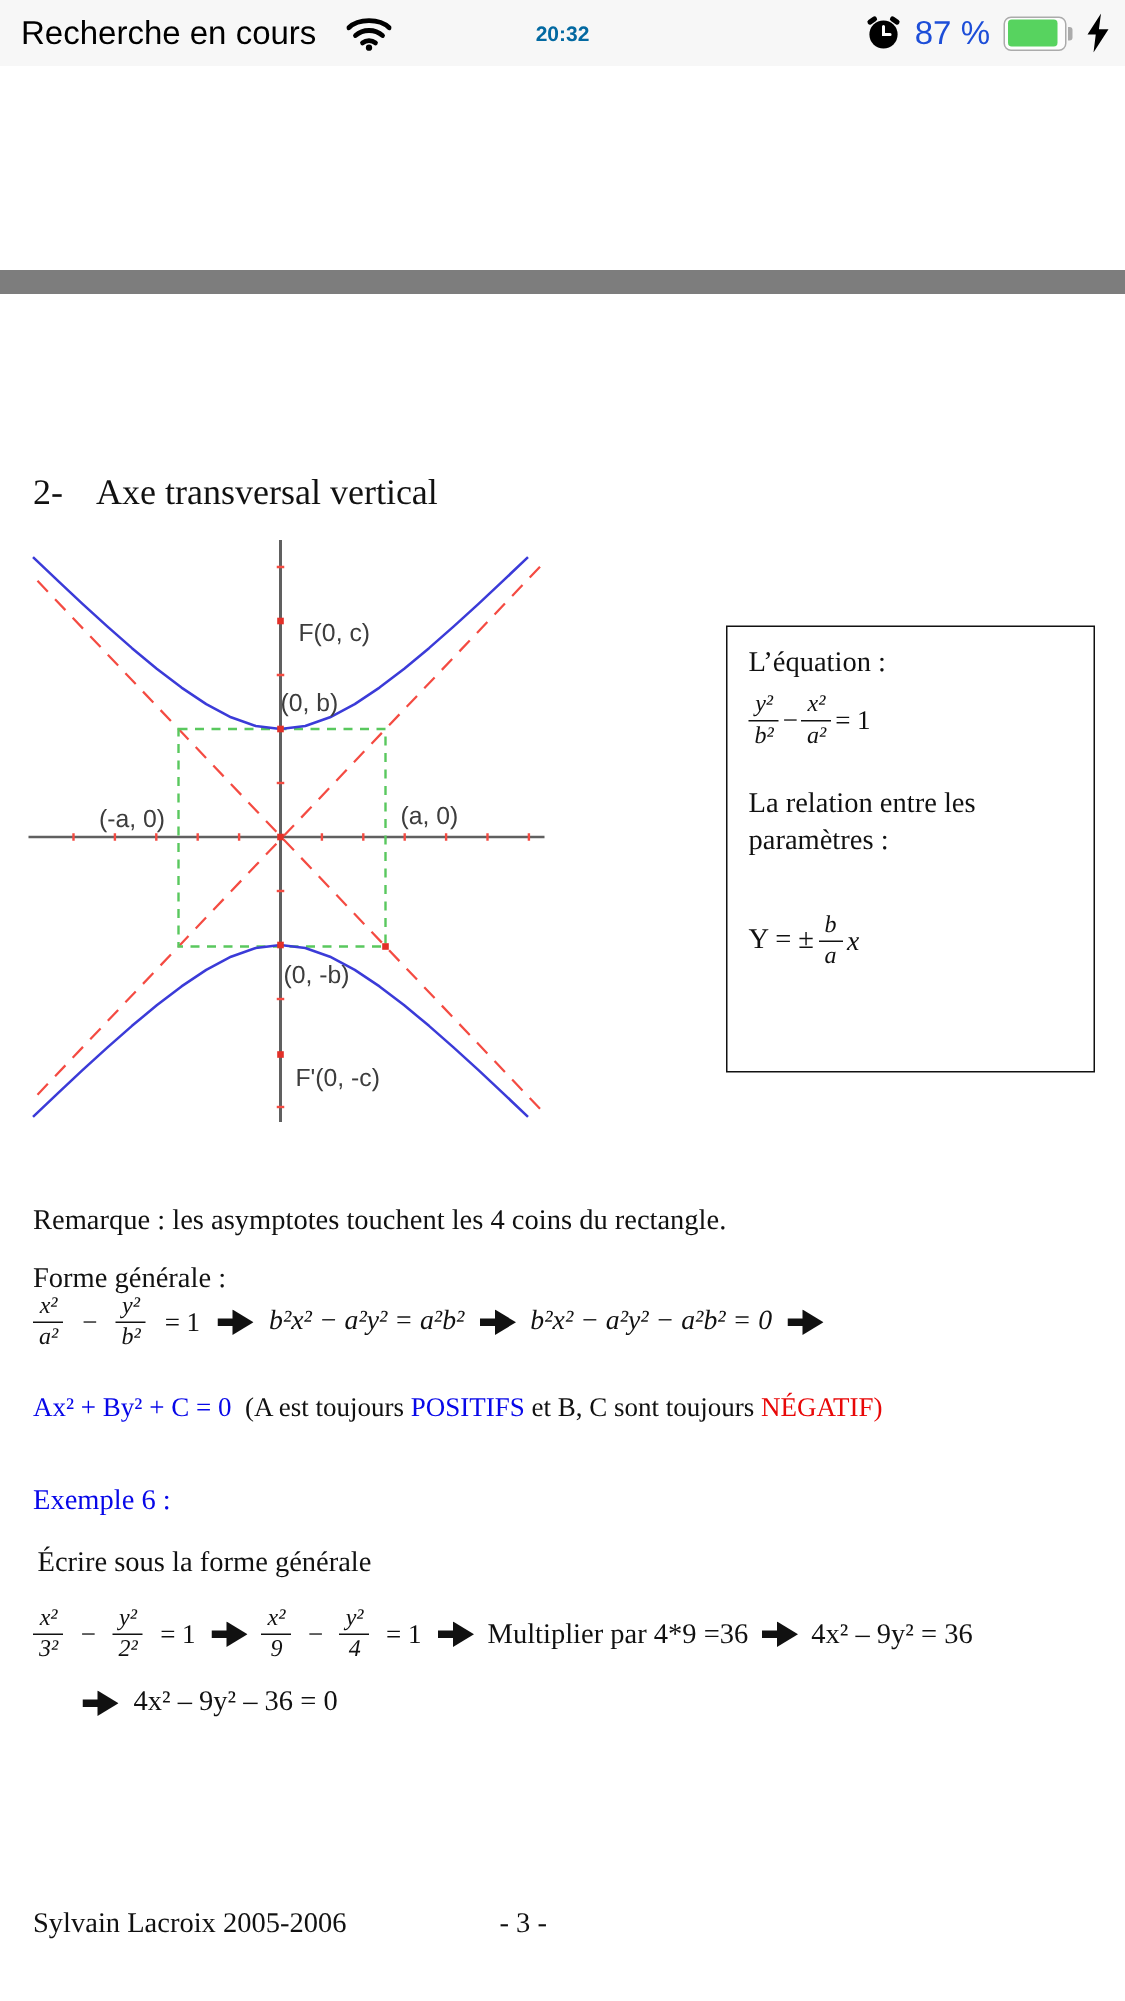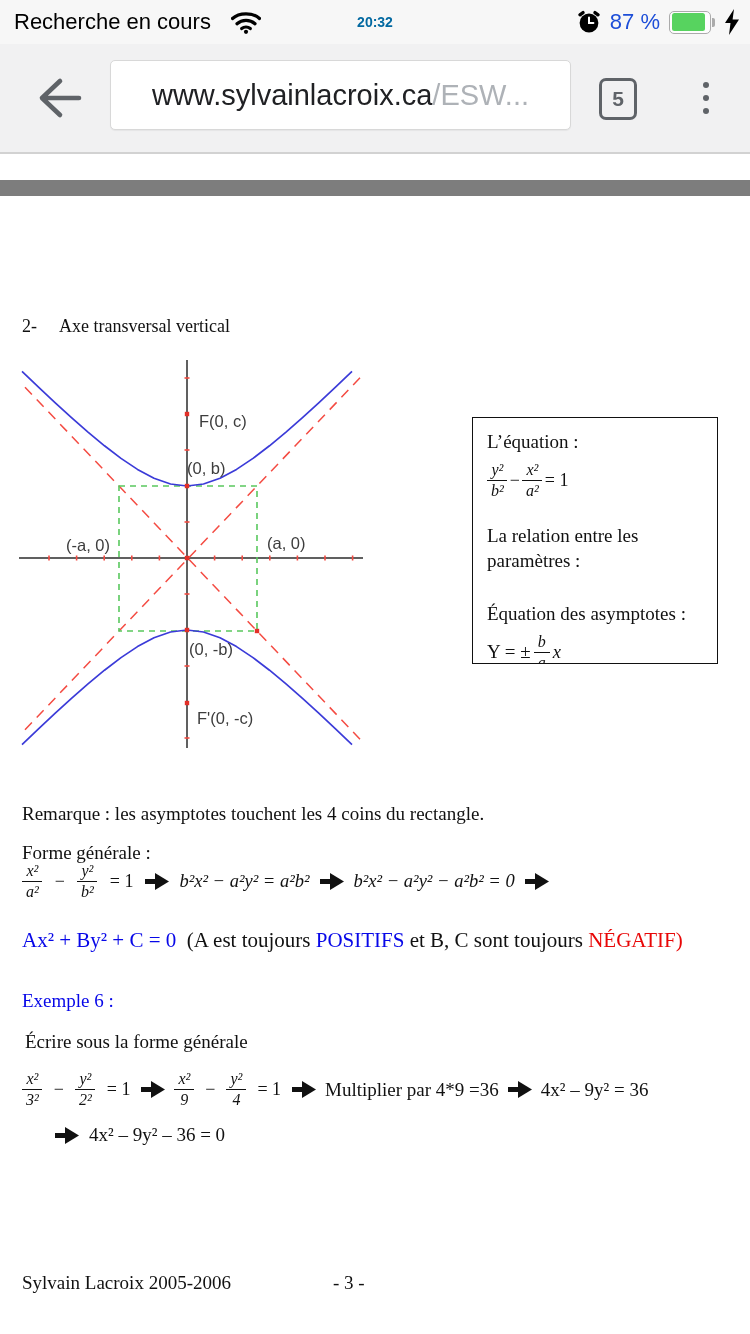--- a/index.html
+++ b/index.html
@@ -33,48 +33,48 @@
           border-radius:7px;display:flex;align-items:center;justify-content:center;
           font-size:21px;font-weight:700;color:#5f6368;background:transparent;}
   .menu-btn{position:absolute;left:694px;top:28px;width:24px;height:52px;display:flex;flex-direction:column;
             align-items:center;justify-content:center;gap:7px;}
   .menu-dot{width:6px;height:6px;border-radius:50%;background:#5f6368;}
 
   .gray-band{position:absolute;left:0;top:180px;width:750px;height:16px;background:#7d7d7d;}
 
   
   .doc-line{position:absolute;white-space:nowrap;font-size:19px;color:#111;}
-  .sec-title{top:316px;left:22px;font-size:18px;}
+  .sec-title{top:316px;left:22px;font-size:24px;}
   .sec-num{margin-right:22px;}
   .remark{top:803px;left:22px;}
   .forme-label{top:842px;left:22px;}
   .example-intro{top:1031px;left:25px;}
   .blue{color:#0707e8;}
   .red{color:#e80707;}
-  .blue-line{top:928px;left:22px;font-size:21px;}
+  .blue-line{top:928px;left:22px;font-size:18px;}
   .exemple-label{top:990px;left:22px;font-size:19px;}
   .footer-left{top:1272px;left:22px;font-size:19px;}
   .footer-page{top:1272px;left:333px;font-size:19px;}
 
   
   .mathrow{position:absolute;display:flex;align-items:center;white-space:nowrap;}
   .row-general{top:862px;left:22px;gap:10px;}
   .row-example{top:1070px;left:22px;gap:9px;}
   .row-example2{top:1124px;left:55px;gap:10px;}
   .frac{display:inline-flex;flex-direction:column;align-items:center;font-style:italic;
         font-size:16px;line-height:1.15;vertical-align:middle;}
   .frac .num{border-bottom:1.4px solid #111;padding:0 4px 1px;}
   .frac .den{padding:1px 4px 0;}
   .mop{font-size:18px;padding:0 2px;}
   .ital{font-style:italic;font-size:18.5px;}
   .plain{font-size:19px;}
   .arrow-svg{display:inline-block;vertical-align:middle;}
 
   
-  .infobox{position:absolute;left:472px;top:417px;width:246px;height:247px;border:1.6px solid #111;
+  .infobox{position:absolute;left:484px;top:417px;width:246px;height:298px;border:1.6px solid #111;
            box-sizing:border-box;padding:12px 14px;font-size:19px;line-height:1.3;overflow:hidden;}
   .ib-row{display:flex;align-items:center;margin:6px 0 10px;}
   .ib-gap{height:14px;}
 
   
   .graph{position:absolute;left:15px;top:357px;width:350px;height:393px;}
   .graph text{font-family:"Liberation Sans",sans-serif;font-size:16.5px;fill:#3d3d3d;}
 </style>
 </head>
 <body>
@@ -105,39 +105,20 @@
             <span class="batt-fill" style="background:#57d35f;"></span>
           </span>
         <span class="batt-nub"></span>
       </span>
       <svg width="16" height="26" viewBox="0 0 16 26">
         <polygon points="10,0 1,14 6.5,14 5,26 15,10.5 8.6,10.5" fill="#000"></polygon>
       </svg>
     </div>
   </div>
 
-  <div class="toolbar">
-    <div class="back-btn">
-      <svg width="50" height="48" viewBox="0 0 50 48">
-        <path d="M26 7 L8 24 L26 41 M8 24 H45" fill="none" stroke="#5f6368" stroke-width="4.6" stroke-linecap="round" stroke-linejoin="round"></path>
-      </svg>
-    </div>
-    <div class="urlbox">
-      <span class="url-main">www.sylvainlacroix.ca</span>
-        <span class="url-path">/ESW...</span>
-    </div>
-    <div class="tabbtn">
-      <span>5</span>
-    </div>
-    <div class="menu-btn">
-      <span class="menu-dot"></span>
-      <span class="menu-dot"></span>
-      <span class="menu-dot"></span>
-    </div>
-  </div>
 
   <div class="gray-band"></div>
 
   <div>
 
     <div class="doc-line sec-title">
       <span class="sec-num">2-</span><span>Axe transversal vertical</span>
     </div>
 
     <svg class="graph" viewBox="0 0 350 393">
@@ -205,21 +186,20 @@
         <span class="frac">
             <span class="num">x²</span>
             <span class="den">a²</span>
           </span>
         <span class="mop">= 1</span>
       </div>
       <div class="ib-gap"></div>
       <div style="white-space:normal;">La relation entre les paramètres :</div>
       <div class="ib-gap"></div>
       <div class="ib-gap"></div>
-      <div>Équation des asymptotes :</div>
       <div class="ib-row">
         <span>Y = ±</span>
         <span class="frac" style="margin:0 3px;">
             <span class="num">b</span>
             <span class="den">a</span>
           </span>
         <span class="ital">x</span>
       </div>
     </div>
 

